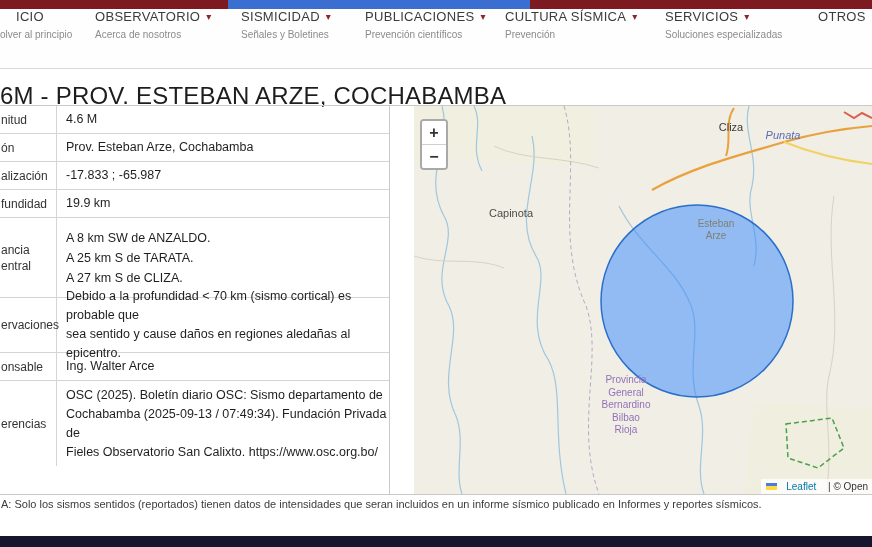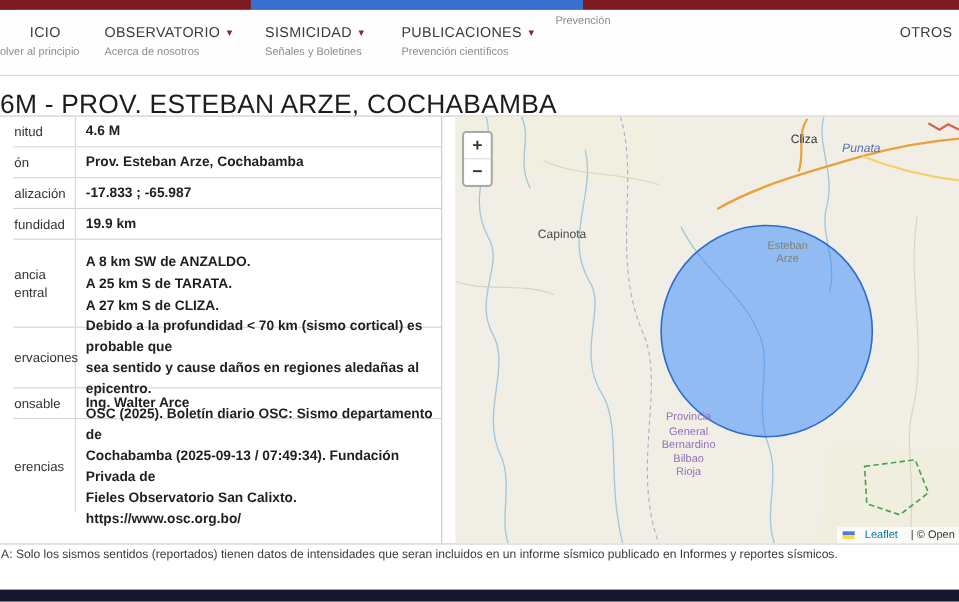--- a/index.html
+++ b/index.html
@@ -9,34 +9,34 @@
     font-family:"Liberation Sans","DejaVu Sans",sans-serif;
     -webkit-font-smoothing:antialiased;
   }
   
   .top-strip{position:absolute;top:0;left:0;width:872px;height:9px;background:#7d1a21;}
   .top-blue-bar{position:absolute;top:0;left:228px;width:302px;height:9px;background:#3a6fd1;}
   .logo-fragment{position:absolute;top:0;left:0;width:14px;height:37px;background:#7d1a21;}
   
   .nav{position:absolute;top:9px;left:0;width:872px;height:59px;background:#fefefe;border-bottom:1px solid #d9d9d9;}
   .nav-item{position:absolute;top:0;height:59px;cursor:pointer;}
-  .nav-title{margin-top:13px;font-size:13px;color:#3b3b3b;letter-spacing:.3px;white-space:nowrap;text-align:center;}
+  .nav-title{font-size:13px;color:#3b3b3b;letter-spacing:.3px;white-space:nowrap;}
   .nav-title .caret{color:#8d2427;font-size:10px;margin-left:6px;vertical-align:1px;}
   .nav-sub{margin-top:5px;font-size:10px;color:#8b8b8b;white-space:nowrap;}
   .nav-item.first .nav-title{margin-left:16px;}
   
   .page-title{position:absolute;top:82px;left:0;font-size:24px;color:#1d1d1d;white-space:nowrap;letter-spacing:.2px;}
   
   .content{position:absolute;top:105px;left:0;width:872px;height:388px;border-top:1px solid #c9c9c9;border-bottom:1px solid #c9c9c9;}
-  .quake-table{position:absolute;top:0;left:12px;width:390px;height:388px;border-right:1px solid #c9c9c9;box-sizing:border-box;}
+  .quake-table{position:absolute;top:0;left:0;width:390px;height:388px;border-right:1px solid #c9c9c9;box-sizing:border-box;}
   .trow{display:flex;border-bottom:1px solid #d4d4d4;box-sizing:border-box;}
   .trow:last-child{border-bottom:none;}
   .tlabel{width:57px;border-right:1px solid #d4d4d4;box-sizing:border-box;display:flex;align-items:center;
           font-size:12px;color:#333;padding-left:1px;line-height:16px;}
-  .tvalue{flex:1;display:flex;align-items:center;font-size:12.5px;color:#1f1f1f;padding-left:9px;line-height:19px;font-weight:bold;}
+  .tvalue{flex:1;display:flex;align-items:center;font-size:12.5px;color:#1f1f1f;padding-left:9px;line-height:19px;}
   .preline{white-space:pre-line;}
   .row-dist .tvalue{line-height:20px;}
   
   .note{position:absolute;top:498px;left:1px;width:870px;font-size:11px;color:#3c3c3c;}
   .footer-bar{position:absolute;left:0;bottom:0;width:872px;height:11px;background:#15152e;}
   
   .map{position:absolute;top:0;left:414px;width:458px;height:388px;overflow:hidden;background:#f1eee6;}
   .map svg{position:absolute;top:0;left:0;}
   .map-label{position:absolute;text-align:center;pointer-events:none;}
   .lbl-capinota{left:57px;top:101px;width:80px;font-size:11px;color:#4c4c44;}
@@ -70,21 +70,26 @@
   </div>
   <div class="nav-item" style="left:241px">
     <div class="nav-title"><span>SISMICIDAD</span><span class="caret">▾</span></div>
     <div class="nav-sub">Señales y Boletines</div>
   </div>
   <div class="nav-item" style="left:365px">
     <div class="nav-title"><span>PUBLICACIONES</span><span class="caret">▾</span></div>
     <div class="nav-sub">Prevención científicos</div>
   </div>
   <div class="nav-item" style="left:505px">
+    <div class="nav-title"><span>CULTURA SÍSMICA</span><span class="caret">▾</span></div>
     <div class="nav-sub">Prevención</div>
+  </div>
+  <div class="nav-item" style="left:665px">
+    <div class="nav-title"><span>SERVICIOS</span><span class="caret">▾</span></div>
+    <div class="nav-sub">Soluciones especializadas</div>
   </div>
   <div class="nav-item" style="left:818px">
     <div class="nav-title"><span>OTROS</span><span class="caret">▾</span></div>
     <div class="nav-sub"></div>
   </div>
 </div>
 
 <div class="page-title">6M - PROV. ESTEBAN ARZE, COCHABAMBA</div>
 
 <div class="content">

